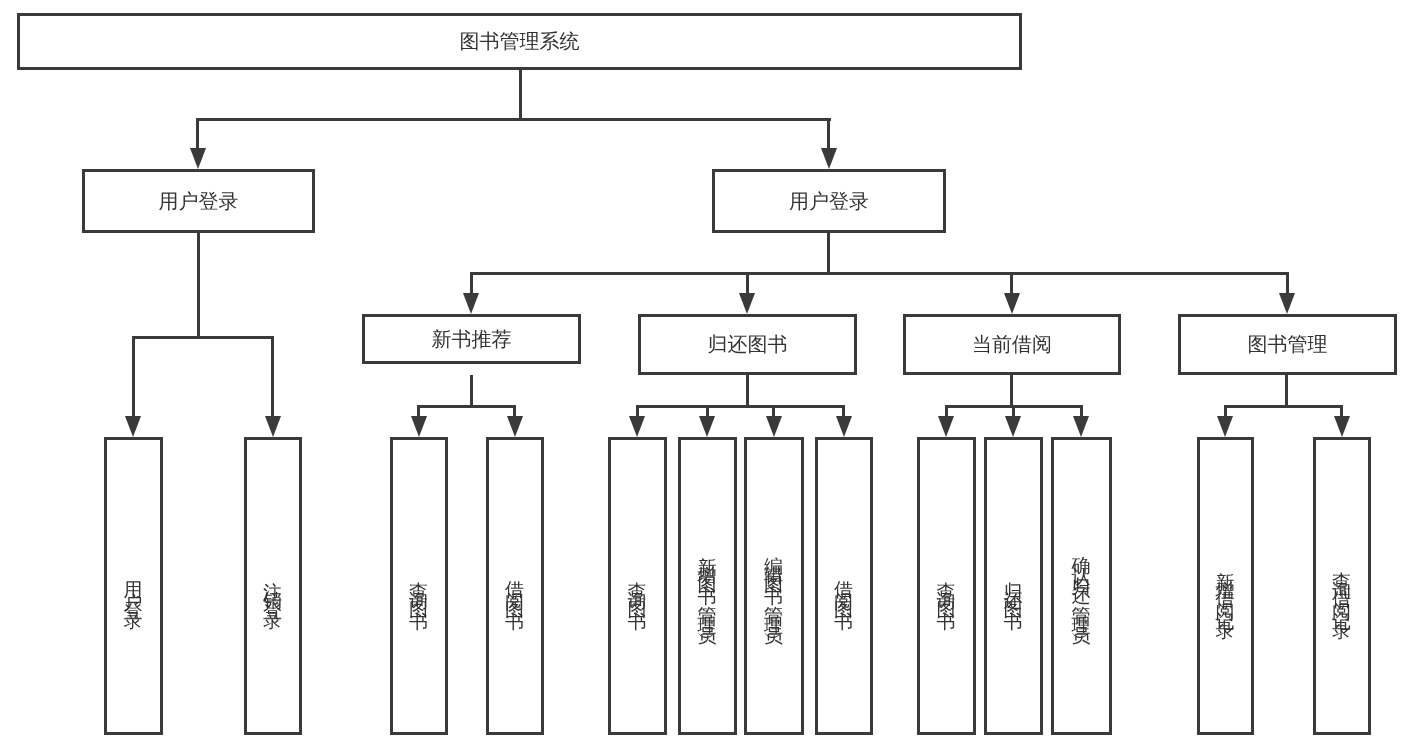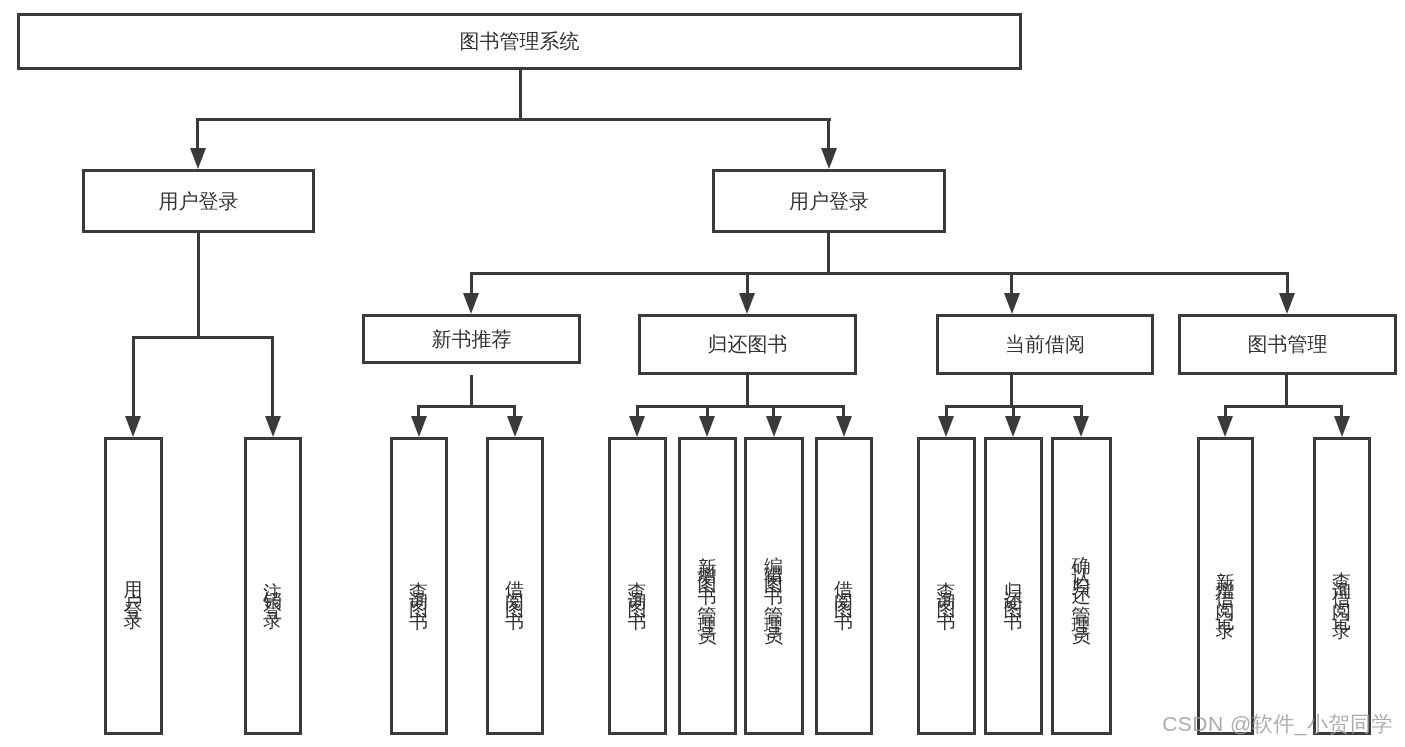--- a/index.html
+++ b/index.html
@@ -52,21 +52,21 @@
 
 <div id="canvas">
 
   <div class="box" style="left:17px;top:13px;width:1005px;height:57px;">图书管理系统</div>
 
   <div class="box" style="left:82px;top:169px;width:233px;height:64px;">用户登录</div>
   <div class="box" style="left:712px;top:169px;width:234px;height:64px;">用户登录</div>
 
   <div class="box" style="left:362px;top:314px;width:219px;height:50px;">新书推荐</div>
   <div class="box" style="left:638px;top:314px;width:219px;height:61px;">归还图书</div>
-  <div class="box" style="left:936px;top:314px;width:218px;height:61px;">当前借阅</div>
+  <div class="box" style="left:903px;top:314px;width:218px;height:61px;">当前借阅</div>
   <div class="box" style="left:1178px;top:314px;width:219px;height:61px;">图书管理</div>
 
   <div class="box vbox" style="left:104px;top:437px;width:59px;height:298px;">用户登录</div>
   <div class="box vbox" style="left:244px;top:437px;width:58px;height:298px;">注销登录</div>
 
   <div class="box vbox" style="left:390px;top:437px;width:58px;height:298px;">查询图书</div>
   <div class="box vbox" style="left:486px;top:437px;width:58px;height:298px;">借阅图书</div>
 
   <div class="box vbox" style="left:608px;top:437px;width:59px;height:298px;">查询图书</div>
   <div class="box vbox" style="left:678px;top:437px;width:59px;height:298px;">新增图书（管理员）</div>
@@ -132,15 +132,14 @@
   <div class="vline" style="left:1080px;top:405px;height:14px;"></div>
   <div class="arrow" style="left:1073px;top:416px;"></div>
 
   <div class="vline" style="left:1285px;top:375px;height:32px;"></div>
   <div class="hline" style="left:1224px;top:405px;width:119px;"></div>
   <div class="vline" style="left:1224px;top:405px;height:14px;"></div>
   <div class="arrow" style="left:1217px;top:416px;"></div>
   <div class="vline" style="left:1340px;top:405px;height:14px;"></div>
   <div class="arrow" style="left:1334px;top:416px;"></div>
 
-  <div class="watermark">CSDN @软件_小贺同学</div>
 
 </div>
 
 </body></html>

